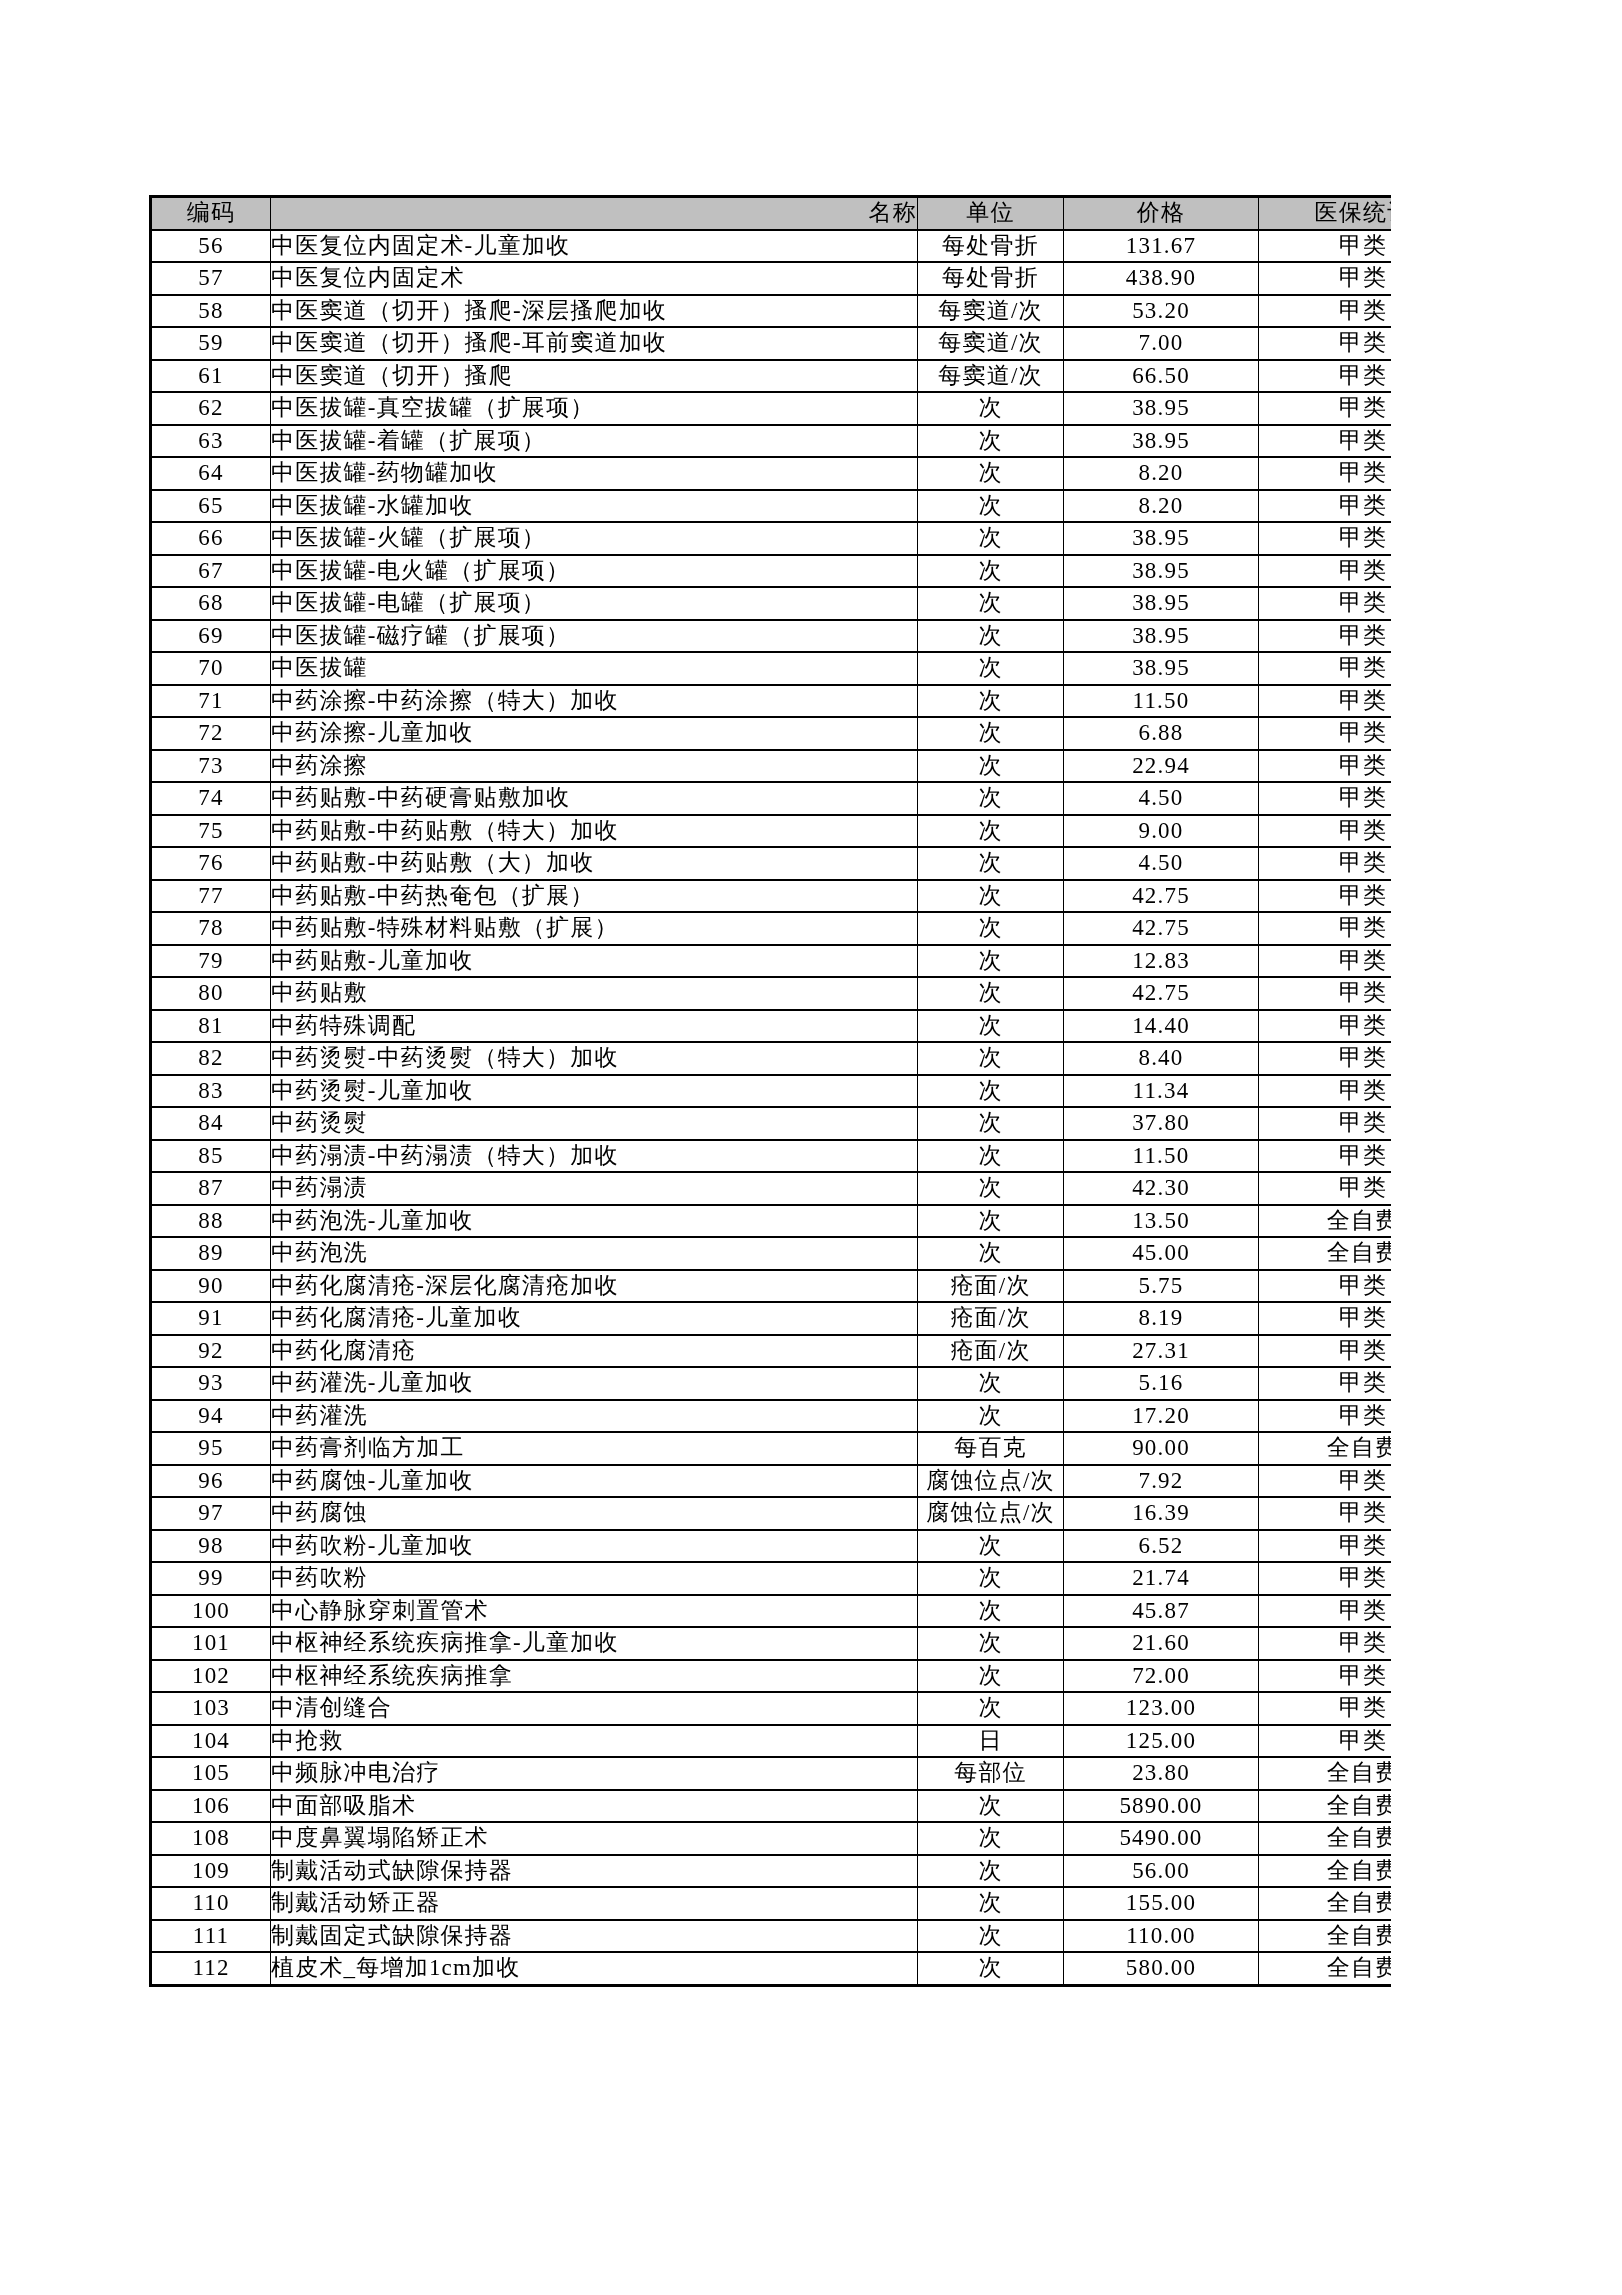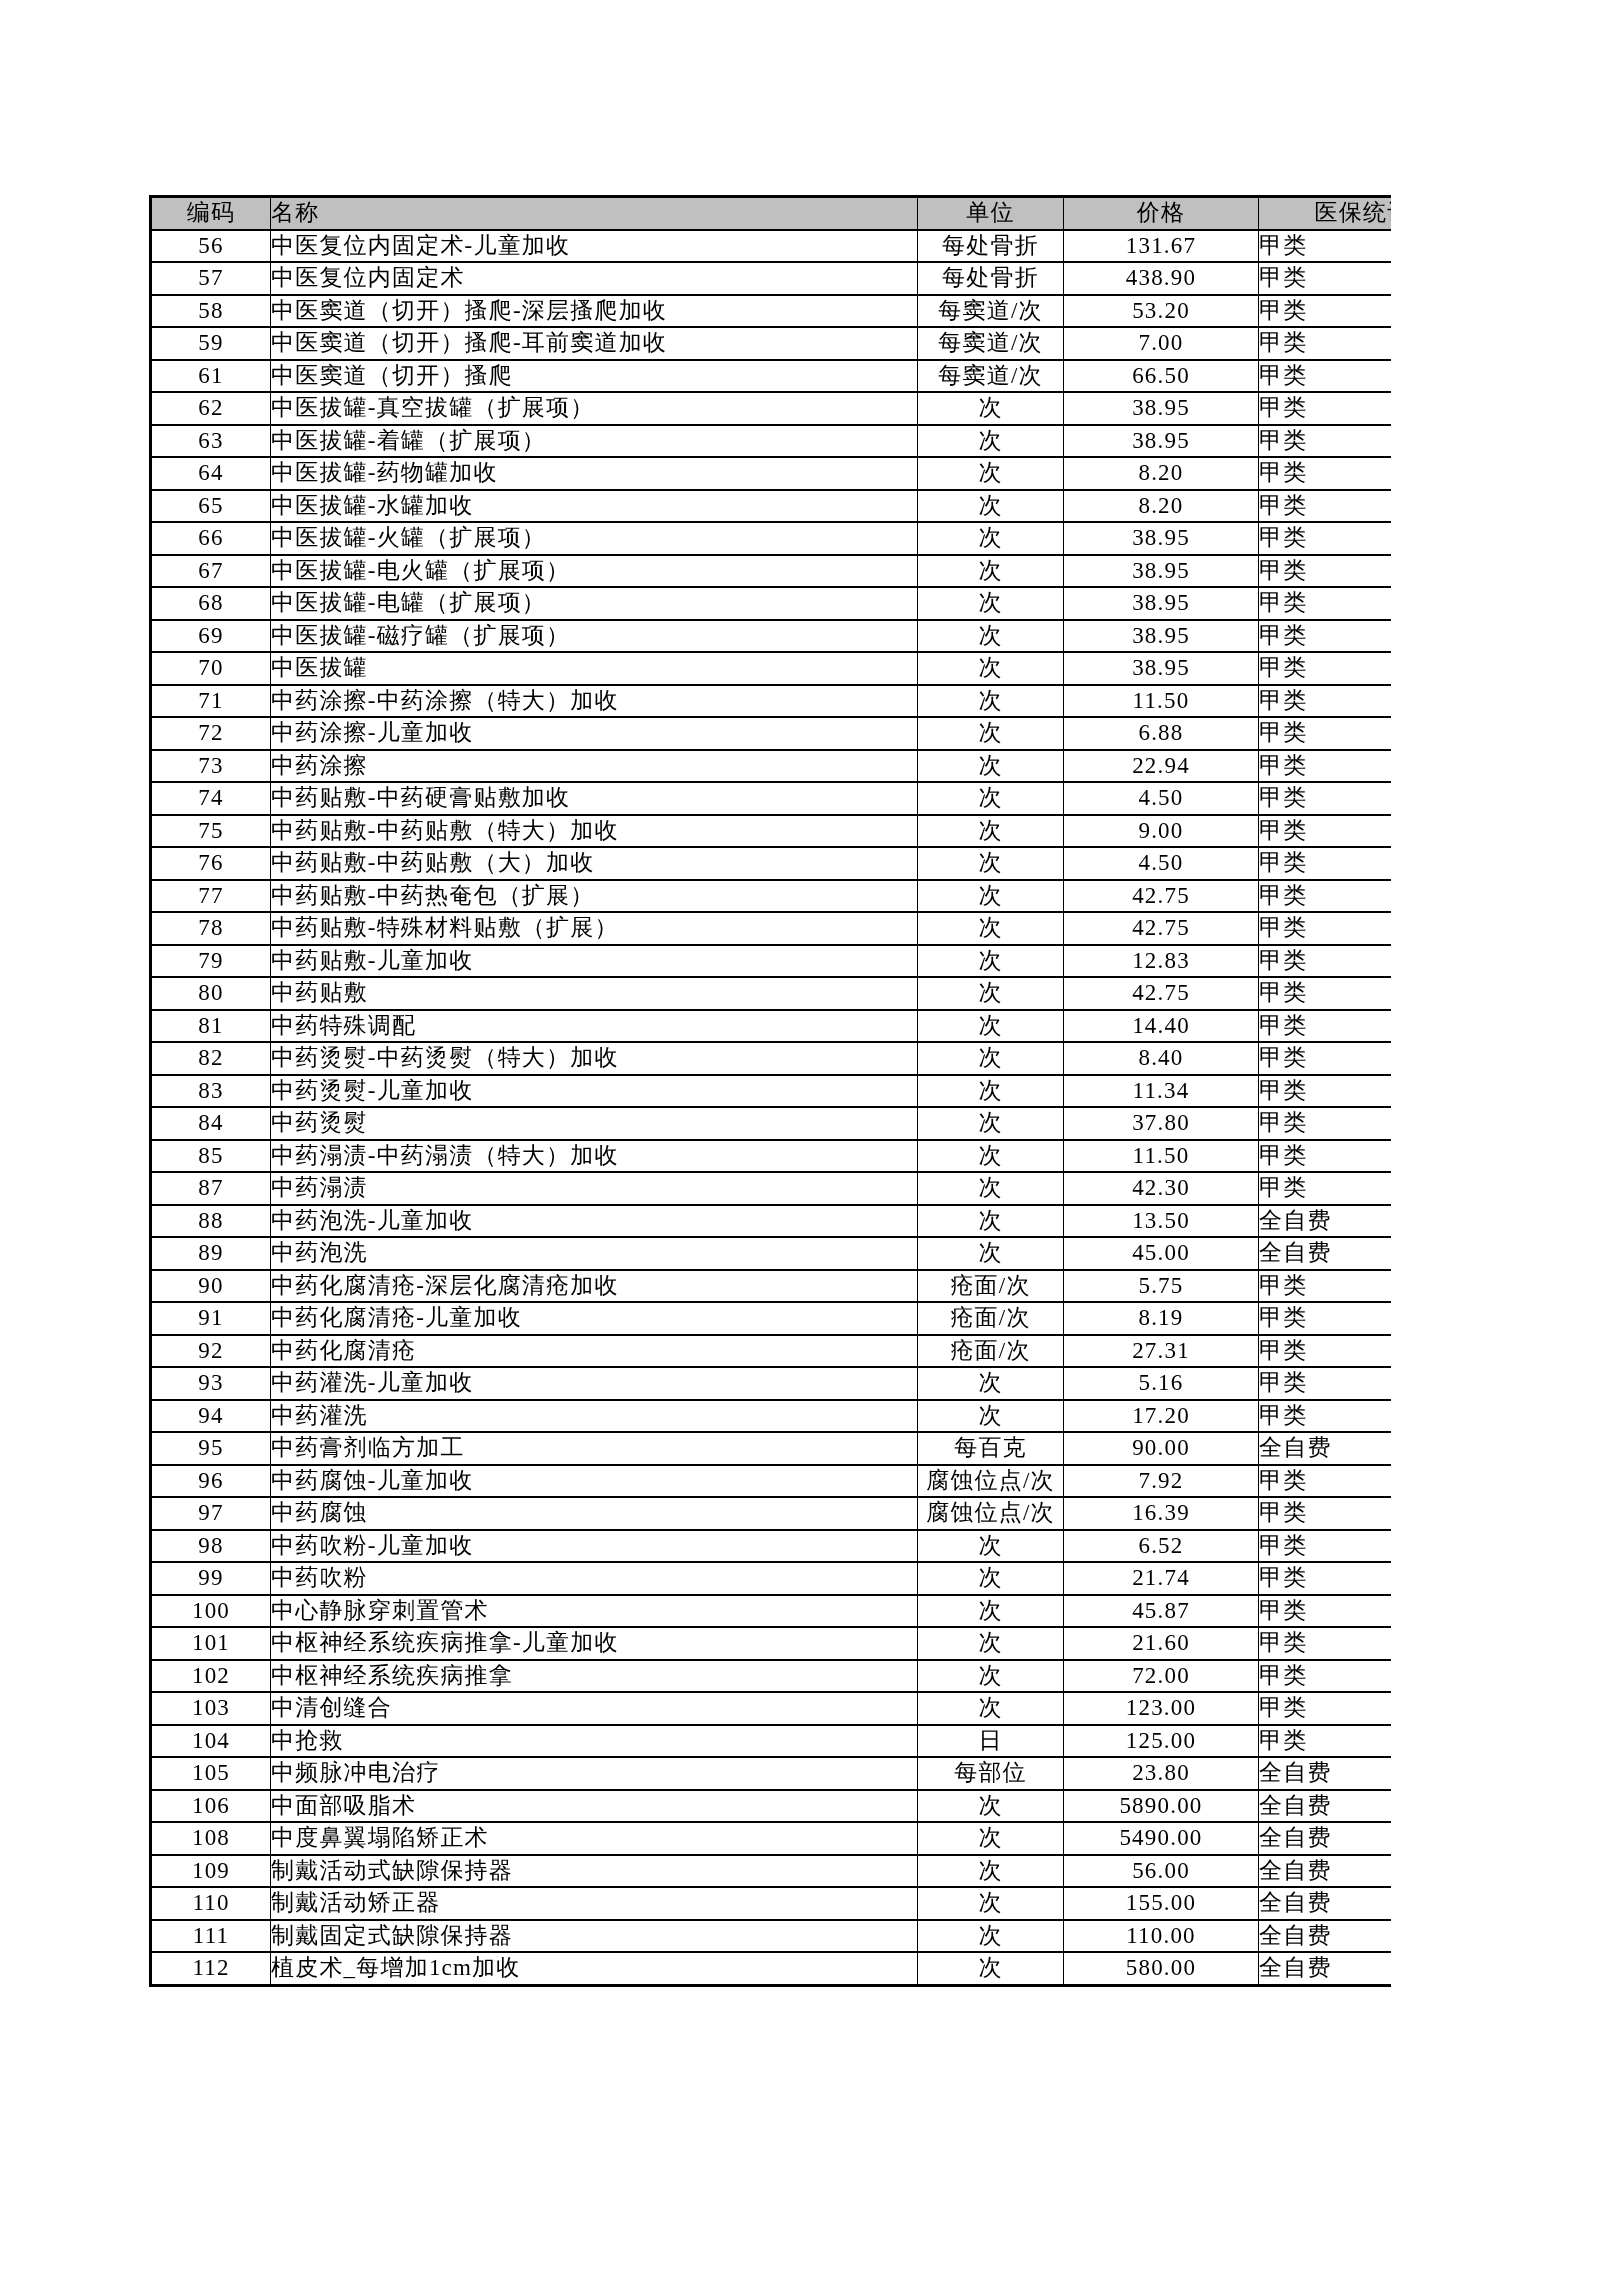--- a/index.html
+++ b/index.html
@@ -42,38 +42,38 @@
     letter-spacing: 1.2px;
   }
   .price-table thead th {
     background: var(--header-bg, #c0c0c0);
     text-align: center;
   }
   .col-code   { text-align: center; }
   .col-name   { text-align: left; padding-left: 5.4px; }
   .col-unit   { text-align: center; }
   .col-price  { text-align: center; letter-spacing: 0; }
-  .col-ins    { text-align: left; }
+  .col-ins    { text-align: center; }
 </style>
 </head>
 <body>
 
 <div class="page">
   <table class="price-table">
     <colgroup>
       <col style="width:120px">
       <col style="width:647px">
       <col style="width:146px">
       <col style="width:195px">
       <col style="width:210px">
     </colgroup>
     <thead>
       <tr>
         <th class="col-code">编码</th>
-        <th class="col-name" style="text-align:left;padding-left:0;margin-top:40px;">名称</th>
+        <th class="col-name" style="text-align:right;padding-left:0;margin-top:40px;">名称</th>
         <th class="col-unit">单位</th>
         <th class="col-price">价格</th>
         <th class="col-ins">医保统计</th>
       </tr>
     </thead>
     <tbody>
         <tr>
           <td class="col-code">56</td>
           <td class="col-name">中医复位内固定术-儿童加收</td>
           <td class="col-unit">每处骨折</td>

